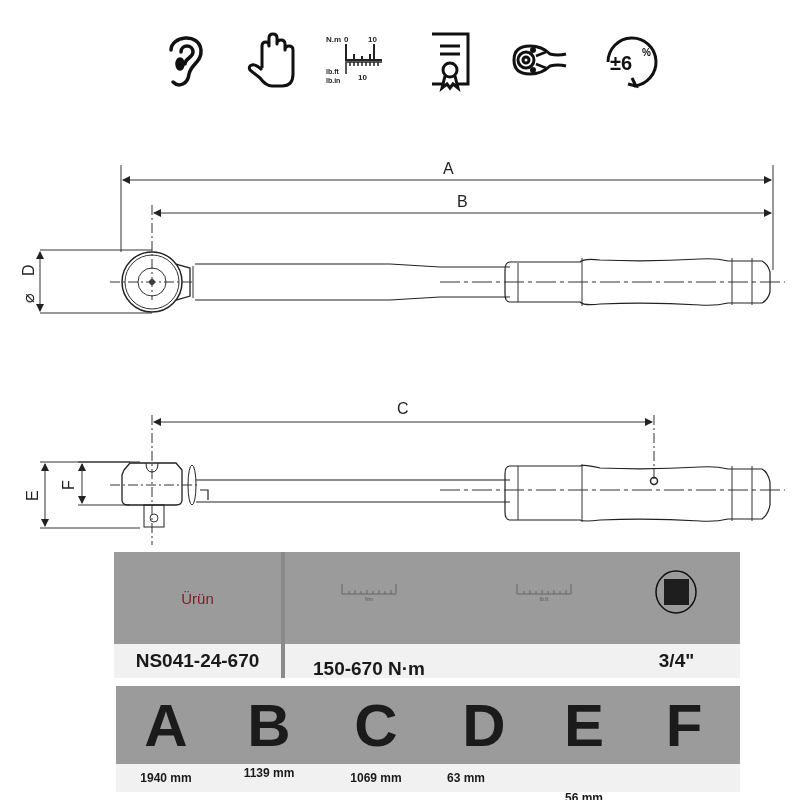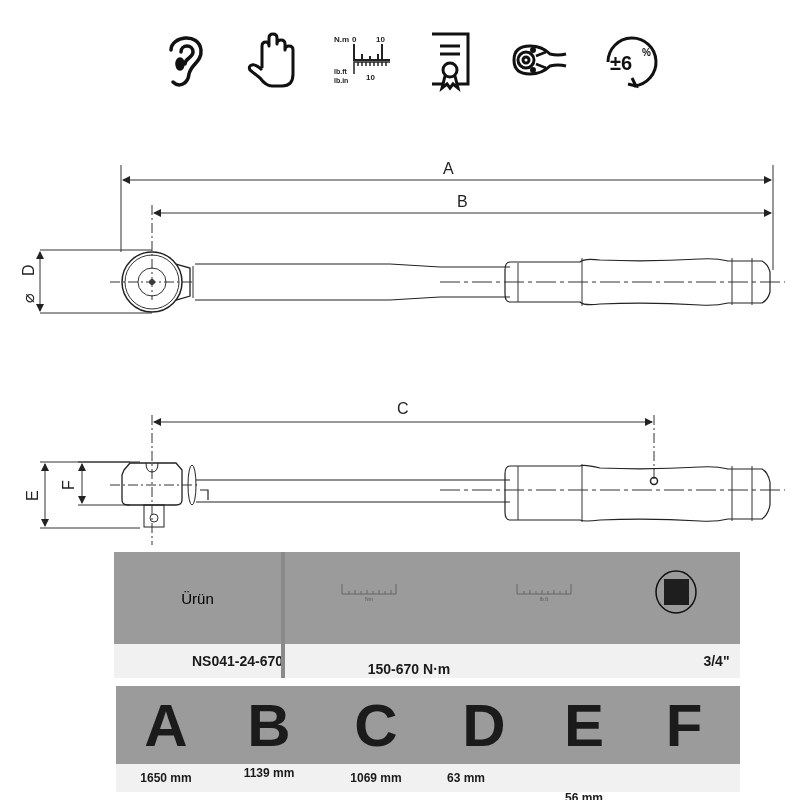--- a/index.html
+++ b/index.html
@@ -7,22 +7,22 @@
          font-family:"Liberation Sans", sans-serif; color:#1a1a1a; }
   .icon { position:absolute; top:28px; width:60px; height:64px; }
   .icon svg { width:100%; height:100%; }
   #drawing { position:absolute; left:0; top:140px; width:800px; height:410px; }
   .dimlbl { font-family:"Liberation Sans", sans-serif; font-size:16px; fill:#222; }
 
   .spec-head { position:absolute; left:114px; top:552px; width:626px; height:92px; background:#9b9b9b; }
   .spec-row  { position:absolute; left:114px; top:644px; width:626px; height:34px; background:#f1f1f1; }
   .spec-div  { position:absolute; left:281px; top:552px; width:4px; height:126px; background:#8a8a8a; }
   .cell { position:absolute; display:flex; align-items:center; justify-content:center; }
-  .hdr-text { font-size:15px; color:#000000; }
-  .val-text { font-size:14px; font-weight:bold; color:#1a1a1a;margin-left:40px; }
+  .hdr-text { font-size:15px; color:#7f1d1d; }
+  .val-text { font-size:19px; font-weight:bold; color:#1a1a1a; }
 
   .dim-head { position:absolute; left:116px; top:686px; width:624px; height:78px; background:#9b9b9b; }
   .dim-row  { position:absolute; left:116px; top:764px; width:624px; height:28px; background:#f1f1f1; }
   .dim-letter { font-size:60px; font-weight:bold; color:#1b1b1b; }
   .dim-val { font-size:12px; font-weight:bold; color:#1a1a1a; }
 </style>
 </head>
 <body>
 
 <div class="icon" style="left:155px;">
@@ -32,21 +32,21 @@
     <ellipse cx="25" cy="36" rx="3" ry="5" fill="#111"></ellipse>
   </svg>
 </div>
 
 <div class="icon" style="left:242px;">
   <svg viewBox="0 0 60 64" fill="none" stroke="#111" stroke-width="3" stroke-linejoin="round">
     <path d="M20 40 L20 18 Q20 14 24 14 Q27 14 27 18 L27 10 Q27 6 31 6 Q35 6 35 10 L35 16 Q35 12 39 12 Q43 12 43 16 L43 22 Q43 18 47 18 Q51 18 51 22 L51 46 Q51 58 40 58 L30 58 Q24 58 18 50 L8 42 Q6 38 10 37 Q14 36 20 42"></path>
   </svg>
 </div>
 
-<div class="icon" style="left:332px; width:64px;">
+<div class="icon" style="left:324px; width:64px;">
   <svg viewBox="0 0 64 64">
     <text x="2" y="14" font-size="8" font-weight="bold" fill="#222" font-family="Liberation Sans, sans-serif">N.m</text>
     <text x="20" y="14" font-size="8" font-weight="bold" fill="#222" font-family="Liberation Sans, sans-serif">0</text>
     <text x="44" y="14" font-size="8" font-weight="bold" fill="#222" font-family="Liberation Sans, sans-serif">10</text>
     <path d="M22 16 V32 H58 M30 32 V26 M38 32 V28 M46 32 V26 M50 32 V16" stroke="#222" stroke-width="2" fill="none"></path>
     <path d="M22 46 V34 H58 M26 34 V38 M30 34 V38 M34 34 V38 M38 34 V38 M42 34 V38 M46 34 V38 M50 34 V38 M54 34 V38" stroke="#222" stroke-width="1.5" fill="none"></path>
     <text x="2" y="46" font-size="7" font-weight="bold" fill="#222" font-family="Liberation Sans, sans-serif">lb.ft</text>
     <text x="2" y="55" font-size="7" font-weight="bold" fill="#222" font-family="Liberation Sans, sans-serif">lb.in</text>
     <text x="34" y="52" font-size="8" font-weight="bold" fill="#222" font-family="Liberation Sans, sans-serif">10</text>
   </svg>
@@ -188,18 +188,18 @@
 
 <div class="dim-head">
   <div class="cell dim-letter" style="left:0;   top:0; width:100px; height:78px;">A</div>
   <div class="cell dim-letter" style="left:103px; top:0; width:100px; height:78px;">B</div>
   <div class="cell dim-letter" style="left:210px; top:0; width:100px; height:78px;">C</div>
   <div class="cell dim-letter" style="left:318px; top:0; width:100px; height:78px;">D</div>
   <div class="cell dim-letter" style="left:418px; top:0; width:100px; height:78px;">E</div>
   <div class="cell dim-letter" style="left:518px; top:0; width:100px; height:78px;">F</div>
 </div>
 <div class="dim-row">
-  <div class="cell dim-val" style="left:0;   top:0; width:100px; height:28px;">1650 mm</div>
+  <div class="cell dim-val" style="left:0;   top:0; width:100px; height:28px;">1940 mm</div>
   <div class="cell dim-val" style="left:103px; top:0; width:100px; height:18px;">1139 mm</div>
   <div class="cell dim-val" style="left:210px; top:0; width:100px; height:28px;">1069 mm</div>
   <div class="cell dim-val" style="left:300px; top:0; width:100px; height:28px;">63 mm</div>
   <div class="cell dim-val" style="left:418px; top:0; width:100px; height:28px;margin-top:20px;">56 mm</div>
 </div>
 
 </body></html>

